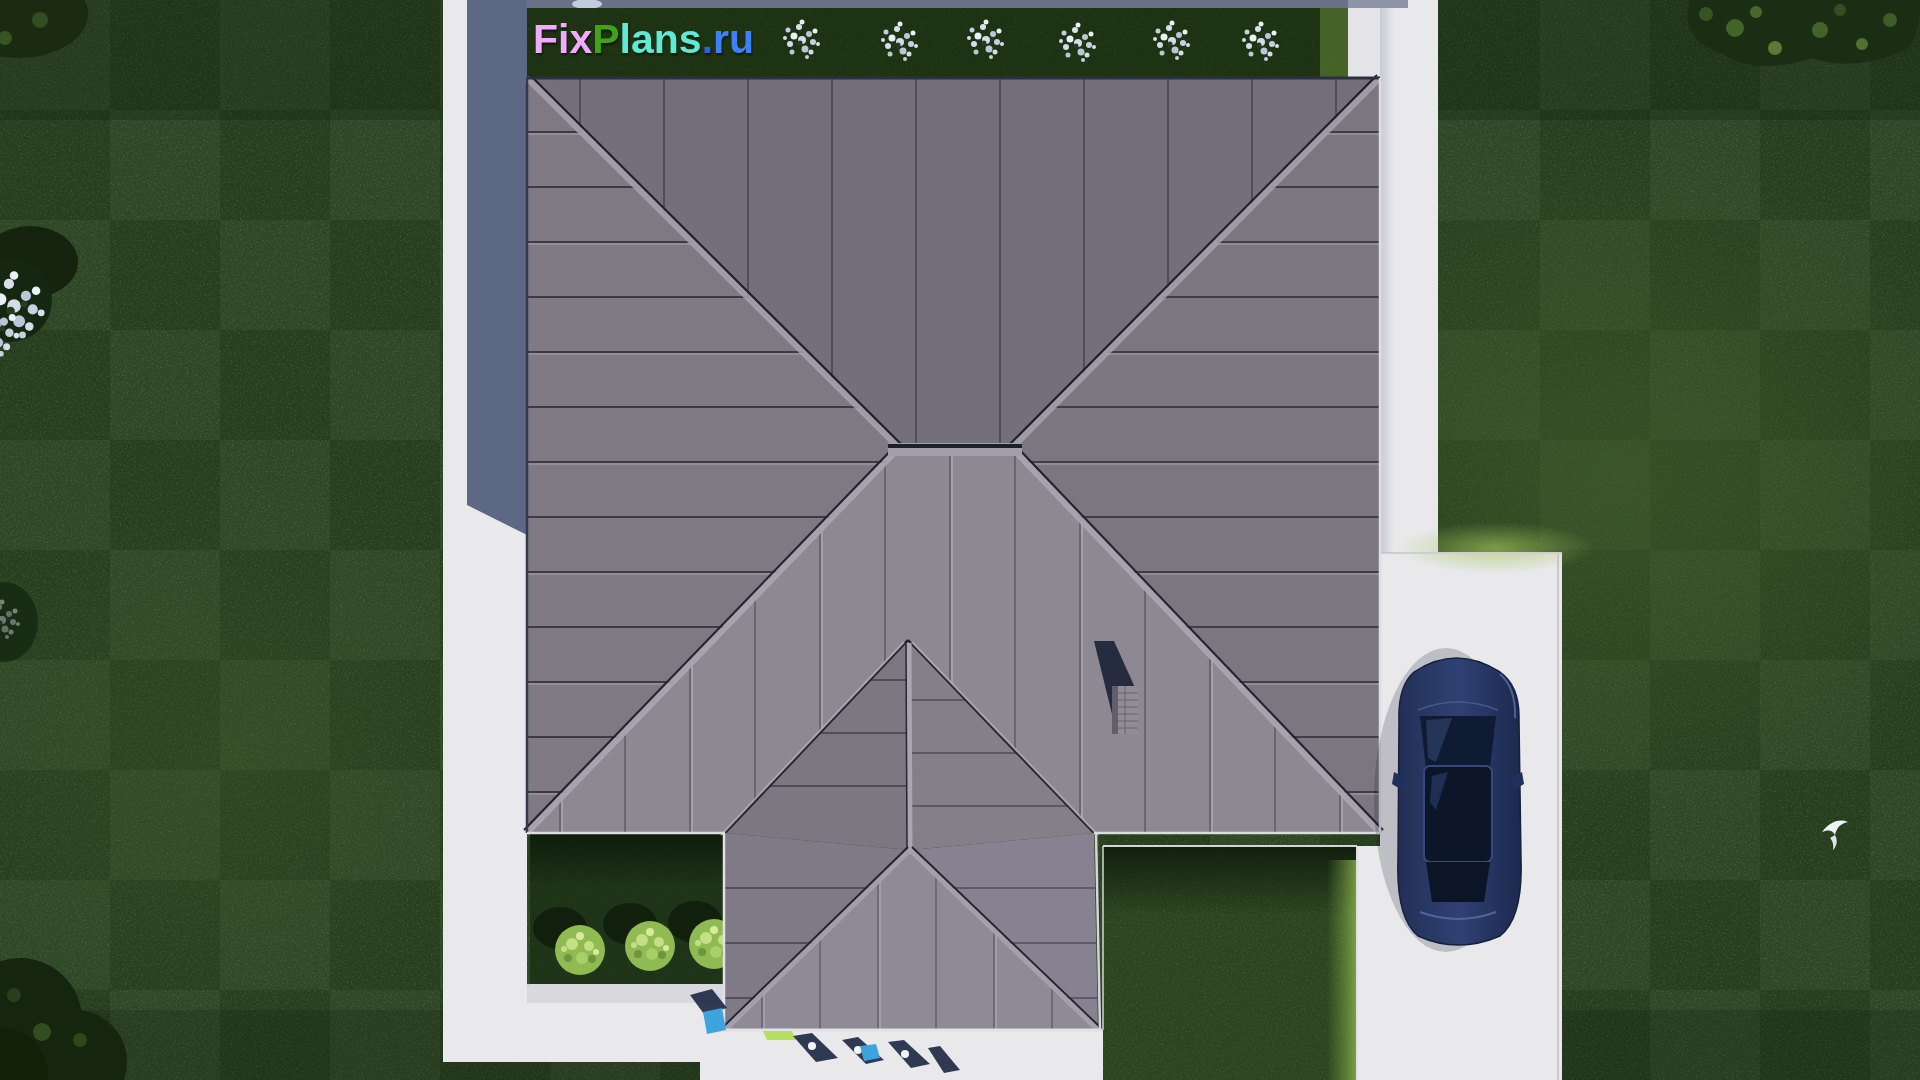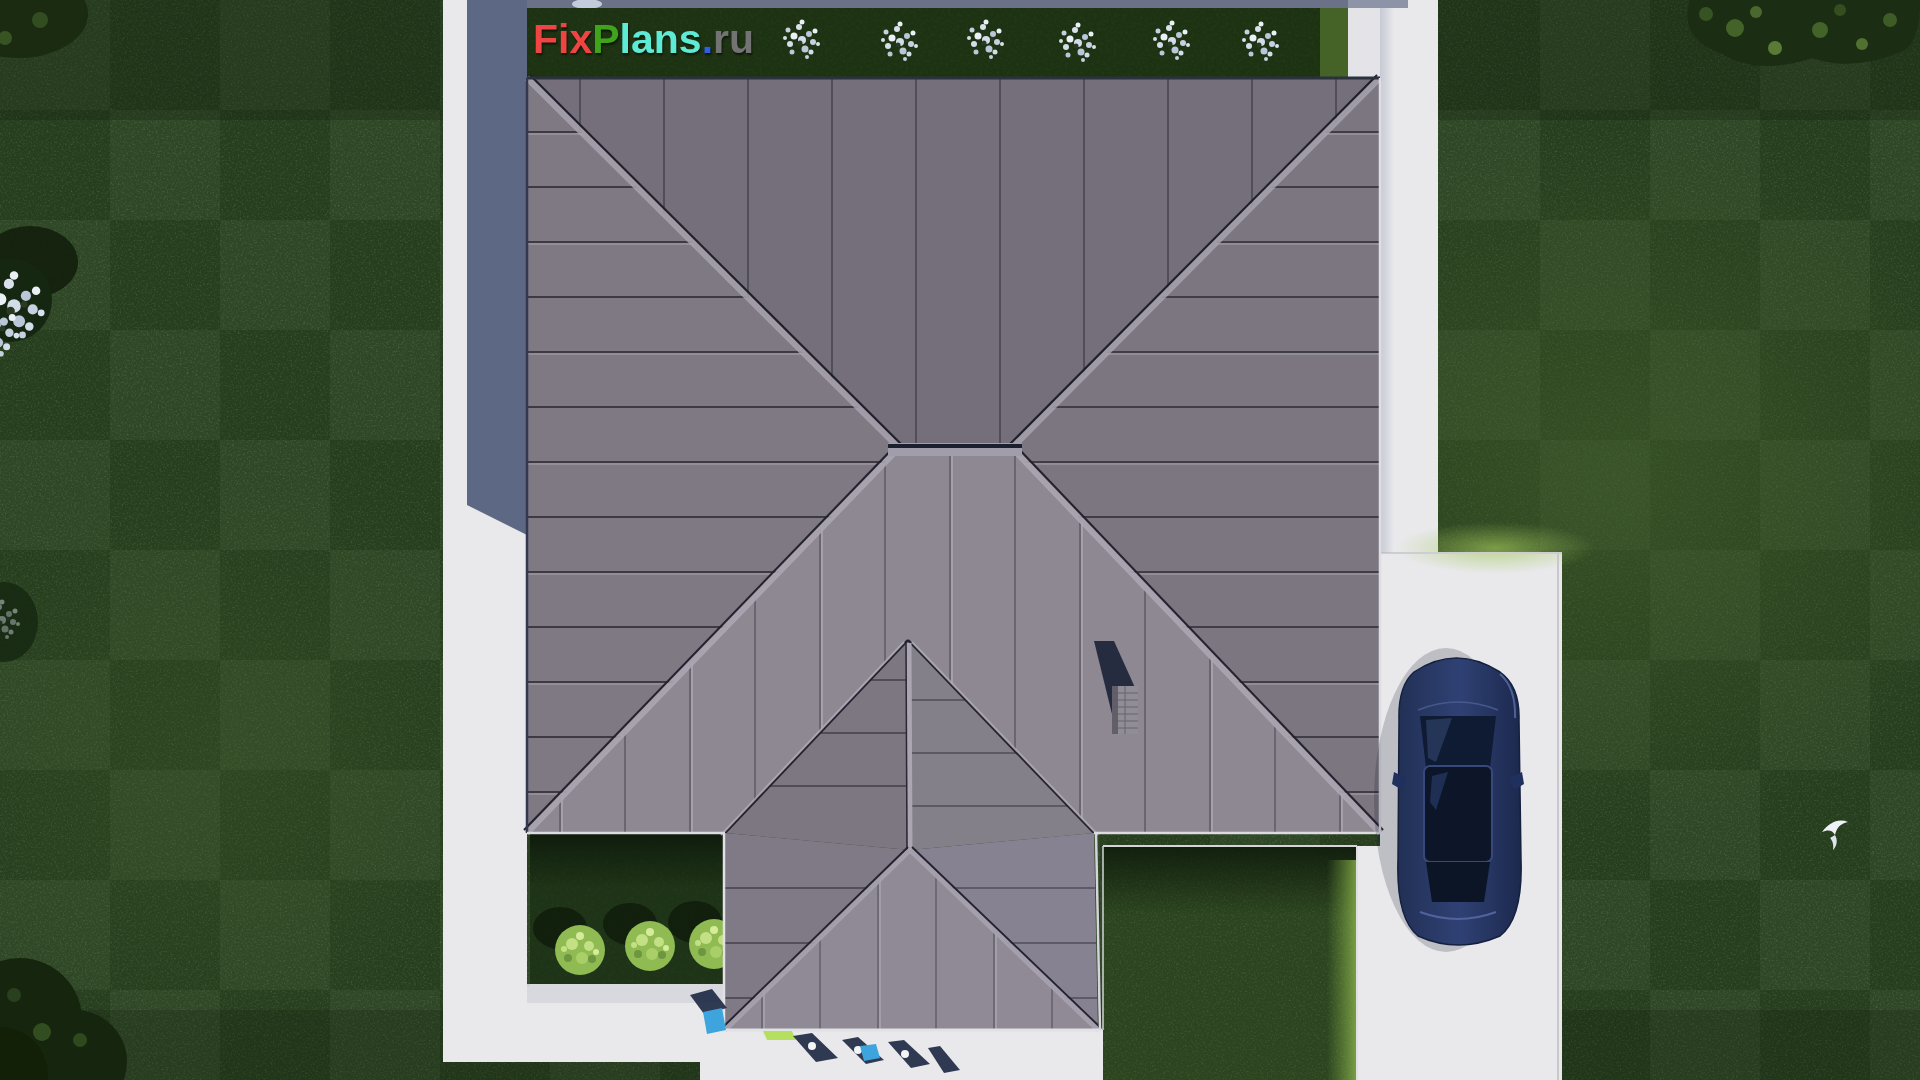--- a/index.html
+++ b/index.html
@@ -439,15 +439,15 @@
     <path d="M104,24 Q120,38 119,68" stroke="#5a6ea6" stroke-width="2" fill="none" opacity="0.8"></path>
   </g>
 
   <g transform="translate(1822,820)">
     <path d="M0,12 C7,3 16,-2 26,2 C18,4 15,7 13,15 C10,9 5,10 0,12 Z" fill="#eef2f6"></path>
     <path d="M13,15 C16,20 15,26 11,30 C12,24 10,20 8,18 Z" fill="#dde4ec"></path>
   </g>
 </svg>
 
 <div class="wm">
-  <span style="color: #ef4444;">Fix</span><span style="color: rgb(63, 163, 28);">P</span><span style="color: #5eead4;">lans</span><span style="color: rgb(47, 95, 232);">.</span><span style="color: #737373;">ru</span>
+  <span style="color: #f0abfc;">Fix</span><span style="color: rgb(63, 163, 28);">P</span><span style="color: #5eead4;">lans</span><span style="color: rgb(47, 95, 232);">.</span><span style="color: #3b82f6;">ru</span>
 </div>
 </div>
 
 </body></html>

